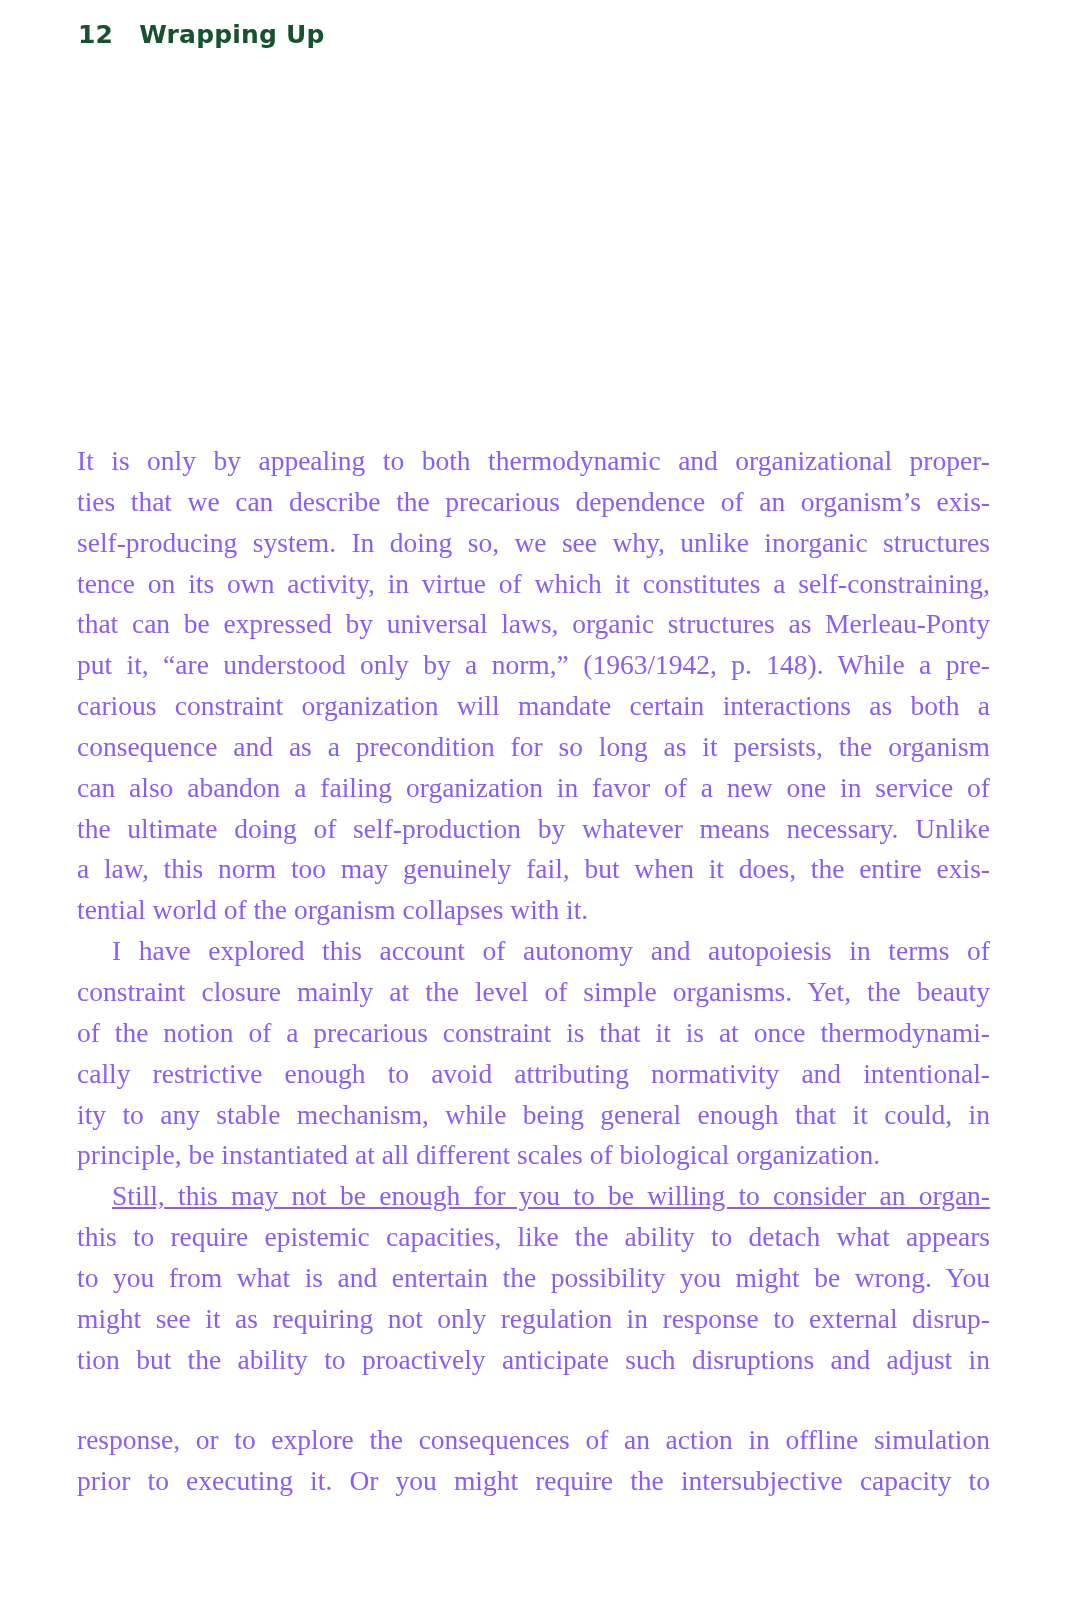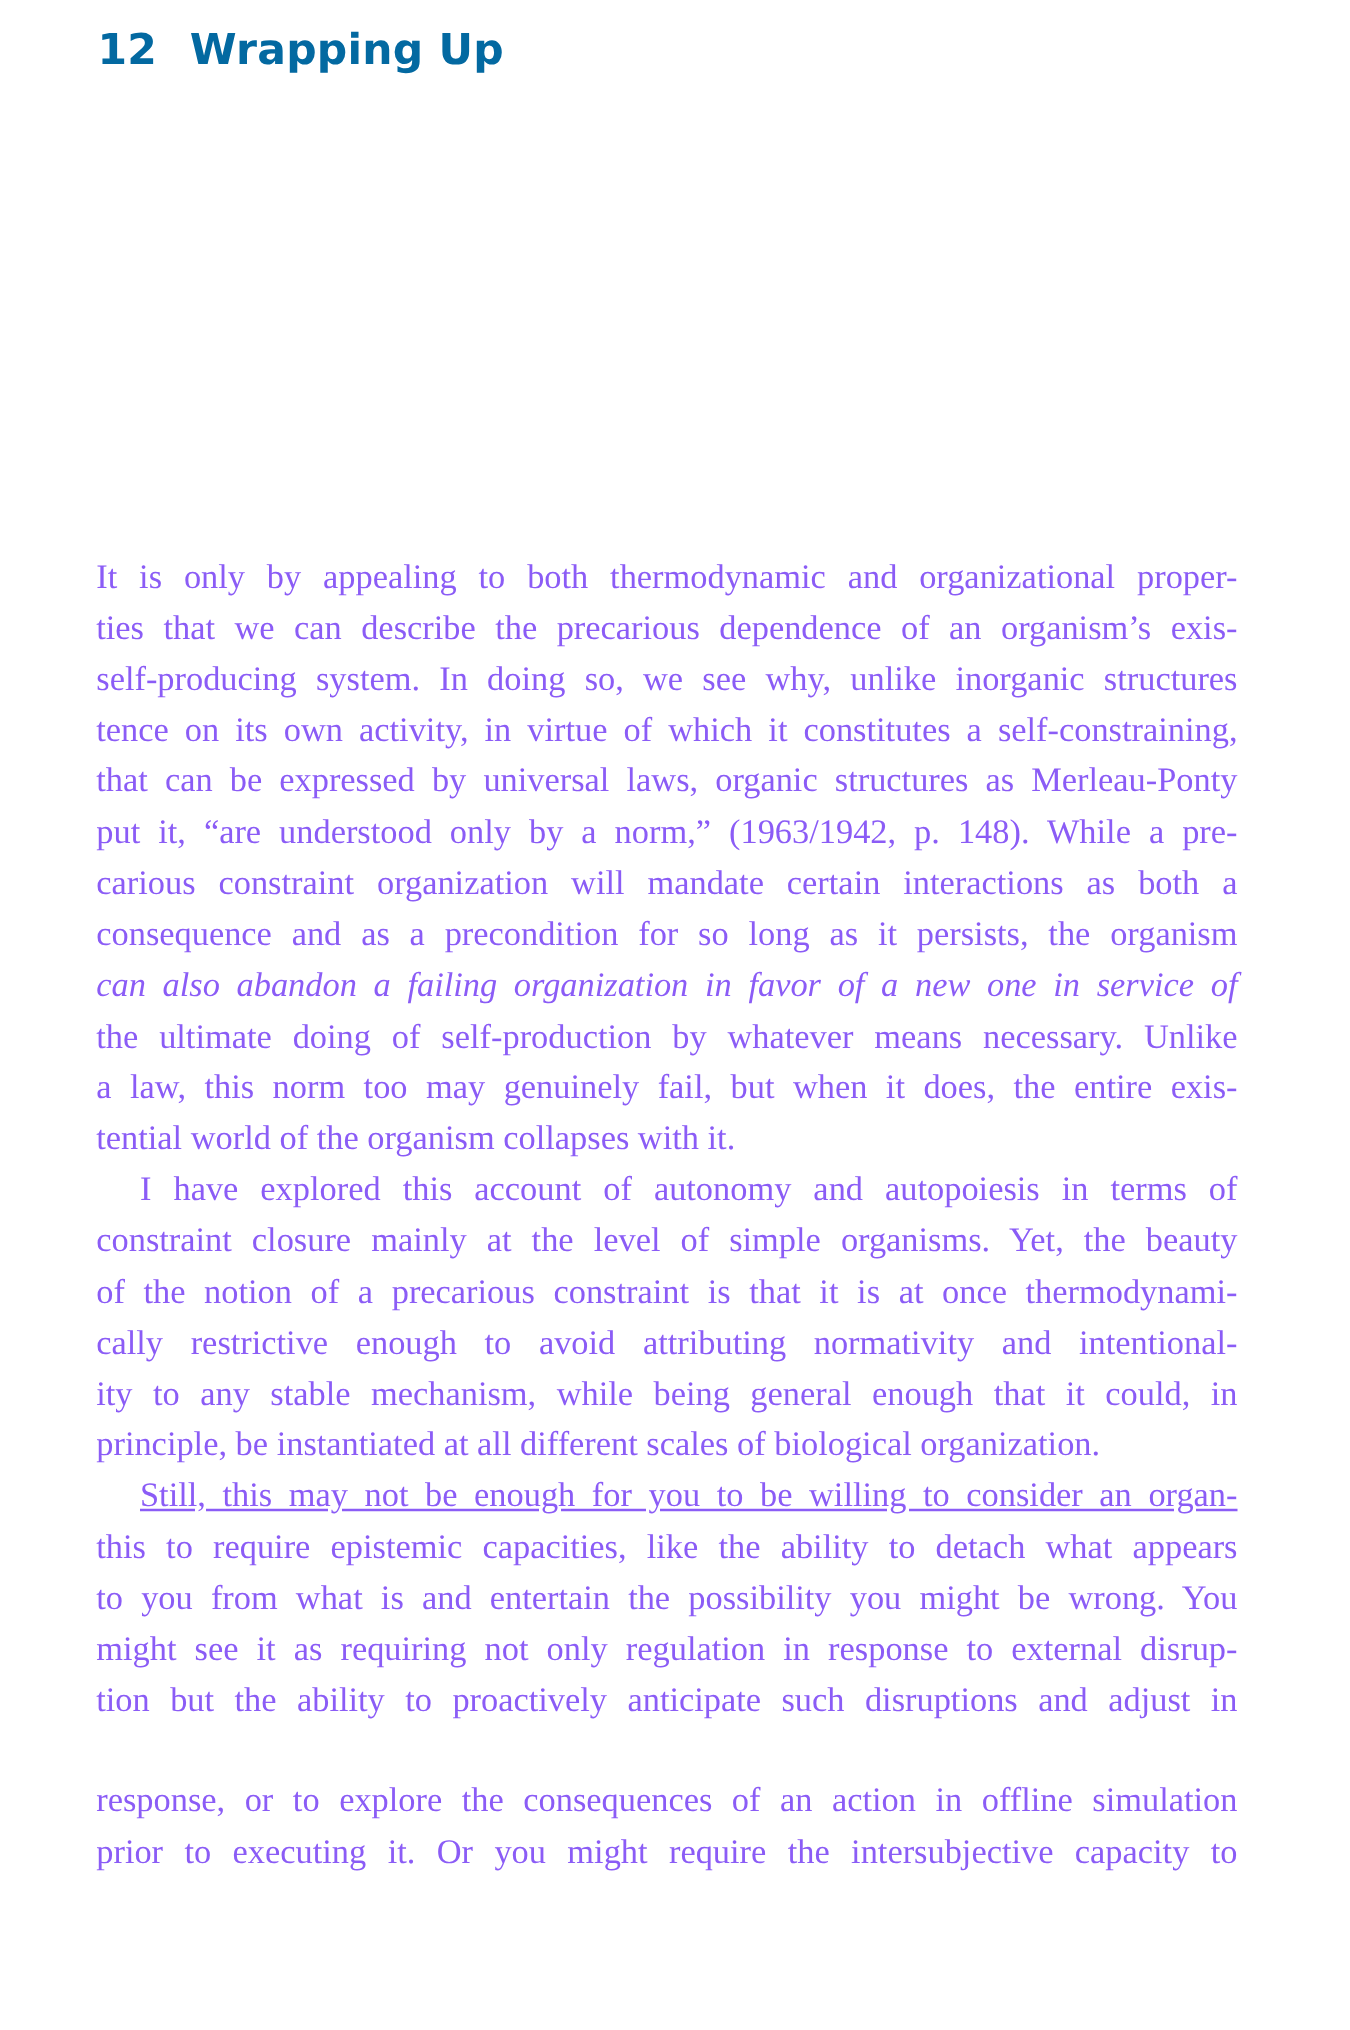--- a/index.html
+++ b/index.html
@@ -13,22 +13,22 @@
       position: relative;
       overflow: hidden;
       color: #2a2a30;
     }
     .running-head {
       position: absolute;
       left: 78px;
       top: 20px;
       font-family: "DejaVu Sans", "Liberation Sans", sans-serif;
       font-weight: bold;
-      font-size: 34px;
-      color: #0369a1;
+      font-size: 25px;
+      color: #14532d;
       letter-spacing: 0.2px;
       white-space: nowrap;
     }
     .running-head .chapter-num {
       display: inline-block;
       margin-right: 26px;
     }
     .body-text {
       position: absolute;
       left: 77px;
@@ -65,21 +65,21 @@
 
   <div class="paragraph">
     <span class="line" style="display: block; white-space: nowrap; word-spacing: 0px;">It is only by appealing to both thermodynamic and organizational proper-</span>
     <span class="line" style="display: block; white-space: nowrap; word-spacing: 0px;">ties that we can describe the precarious dependence of an organism’s exis-</span>
     <span class="line" style="display: block; white-space: nowrap; word-spacing: 0px;">self-producing system. In doing so, we see why, unlike inorganic structures</span>
     <span class="line" style="display: block; white-space: nowrap; word-spacing: 0px;">tence on its own activity, in virtue of which it constitutes a self-constraining,</span>
     <span class="line" style="display: block; white-space: nowrap; word-spacing: 0px;">that can be expressed by universal laws, organic structures as Merleau-Ponty</span>
     <span class="line" style="display: block; white-space: nowrap; word-spacing: 0px;">put it, “are understood only by a norm,” (1963/1942, p. 148). While a pre-</span>
     <span class="line" style="display: block; white-space: nowrap; word-spacing: 0px;">carious constraint organization will mandate certain interactions as both a</span>
     <span class="line" style="display: block; white-space: nowrap; word-spacing: 0px;">consequence and as a precondition for so long as it persists, the organism</span>
-    <span class="line" style="display: block; white-space: nowrap; word-spacing: 0px; font-style: italic;">can also abandon a failing organization in favor of a new one in service of</span>
+    <span class="line" style="display: block; white-space: nowrap; word-spacing: 0px;">can also abandon a failing organization in favor of a new one in service of</span>
     <span class="line" style="display: block; white-space: nowrap; word-spacing: 0px;">the ultimate doing of self-production by whatever means necessary. Unlike</span>
     <span class="line" style="display: block; white-space: nowrap; word-spacing: 0px;">a law, this norm too may genuinely fail, but when it does, the entire exis-</span>
     <span class="line last">tential world of the organism collapses with it.</span>
   </div>
 
   <div class="paragraph">
     <span class="line indent" style="display: block; white-space: nowrap; word-spacing: 0px;">I have explored this account of autonomy and autopoiesis in terms of</span>
     <span class="line" style="display: block; white-space: nowrap; word-spacing: 0px;">constraint closure mainly at the level of simple organisms. Yet, the beauty</span>
     <span class="line" style="display: block; white-space: nowrap; word-spacing: 0px;">of the notion of a precarious constraint is that it is at once thermodynami-</span>
     <span class="line" style="display: block; white-space: nowrap; word-spacing: 0px;">cally restrictive enough to avoid attributing normativity and intentional-</span>

